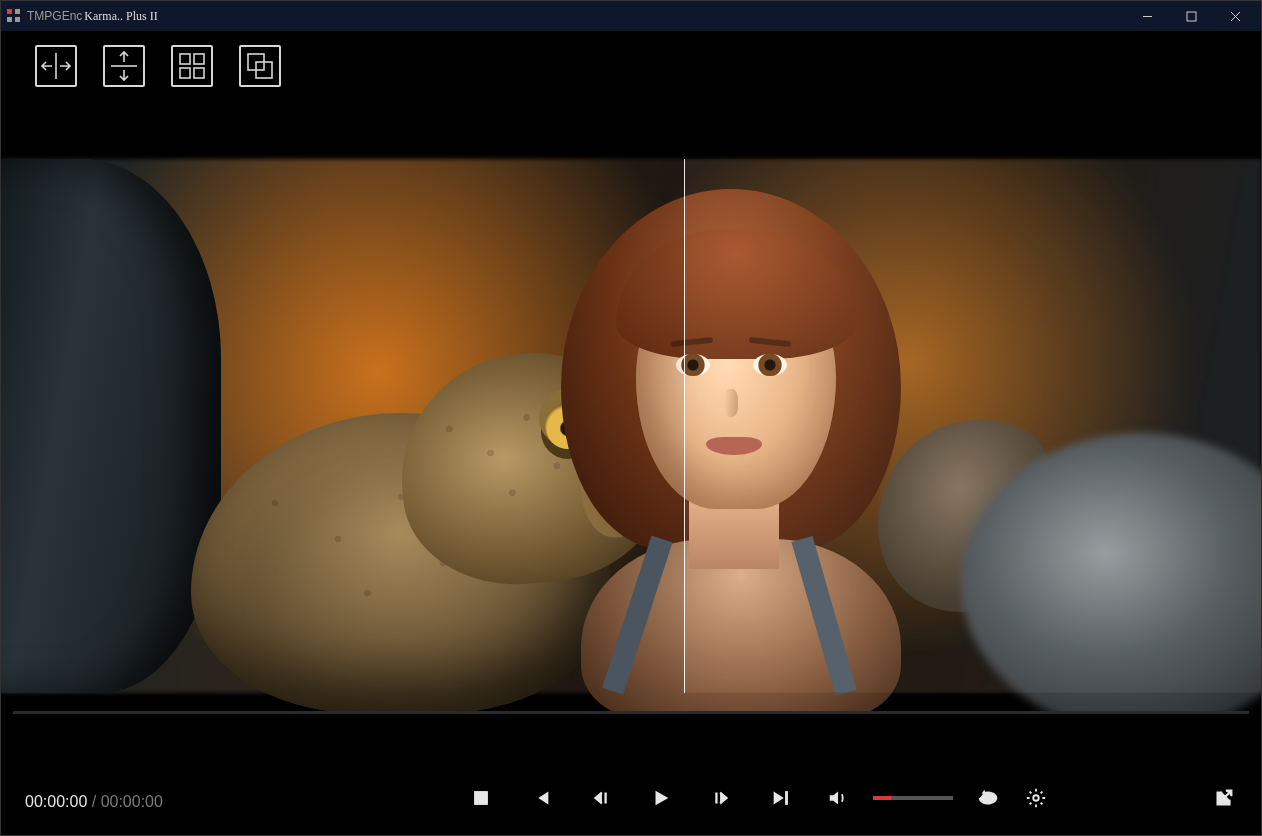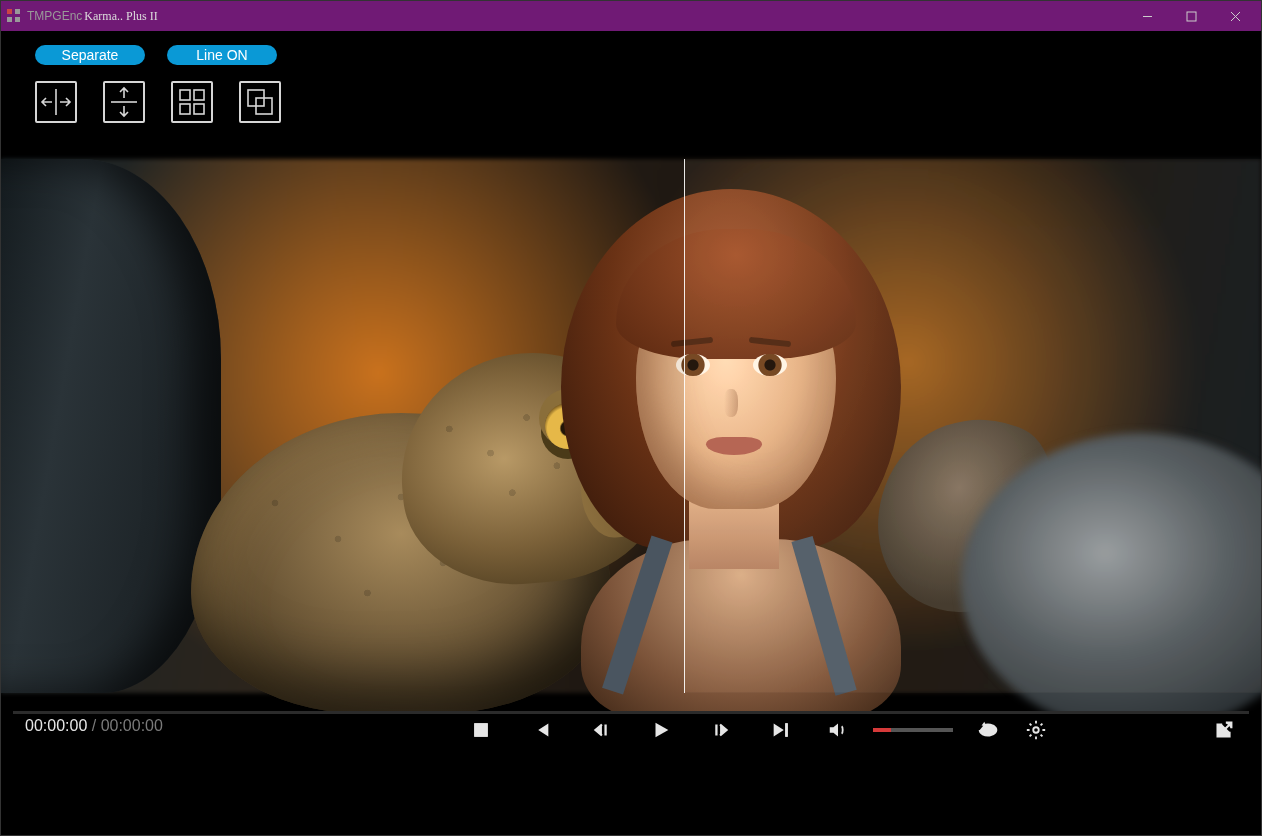--- a/index.html
+++ b/index.html
@@ -10,21 +10,21 @@
     font-family: "Segoe UI", Arial, sans-serif;
     overflow: hidden;
     color: #ccc;
     position: relative;
     border: 1px solid #333;
   }
 
   
   .titlebar {
     height: 30px;
-    background: #701a75;
+    background: #0f172a;
     display: flex;
     align-items: center;
     padding: 0 4px 0 6px;
     font-size: 12px;
     color: #ccc;
   }
   .titlebar .logo {
     width: 14px; height: 14px;
     margin-right: 6px;
     position: relative;
@@ -218,21 +218,21 @@
   }
   .progress-track {
     height: 3px;
     background: #2b2b2b;
     margin: 0 12px;
   }
   .controls {
     height: 94px;
     background: #000;
     display: flex;
-    align-items: flex-start;
+    align-items: flex-end;
     padding: 0 24px;
     font-size: 16px;
     color: #e6e6e6;
   }
   .time { color: #e6e6e6; font-weight: 500; }
   .time-total { color: #7a7a7a; }
   .transport {
     position:absolute; left:50%; transform:translateX(-50%);
     display:flex; align-items:center; gap: 34px;
   }
@@ -273,24 +273,20 @@
     </div>
     <div class="win-btn">
       <svg viewBox="0 0 11 11">
           <path d="M1 1 L10 10 M10 1 L1 10"></path>
         </svg>
     </div>
   </div>
 </div>
 
 <div class="toolbar">
-  <div class="pill-row">
-    <div class="pill">Separate</div>
-    <div class="pill">Line ON</div>
-  </div>
   <div class="icon-row">
     <div class="mode-btn" title="Split left/right">
       <svg width="34" height="30" viewBox="0 0 34 30">
         <path d="M17 2 V28"></path>
         <path d="M13 15 L4 15 M7 11 L3 15 L7 19"></path>
         <path d="M21 15 L30 15 M27 11 L31 15 L27 19"></path>
       </svg>
     </div>
     <div class="mode-btn" title="Split top/bottom">
       <svg width="30" height="34" viewBox="0 0 30 34">

